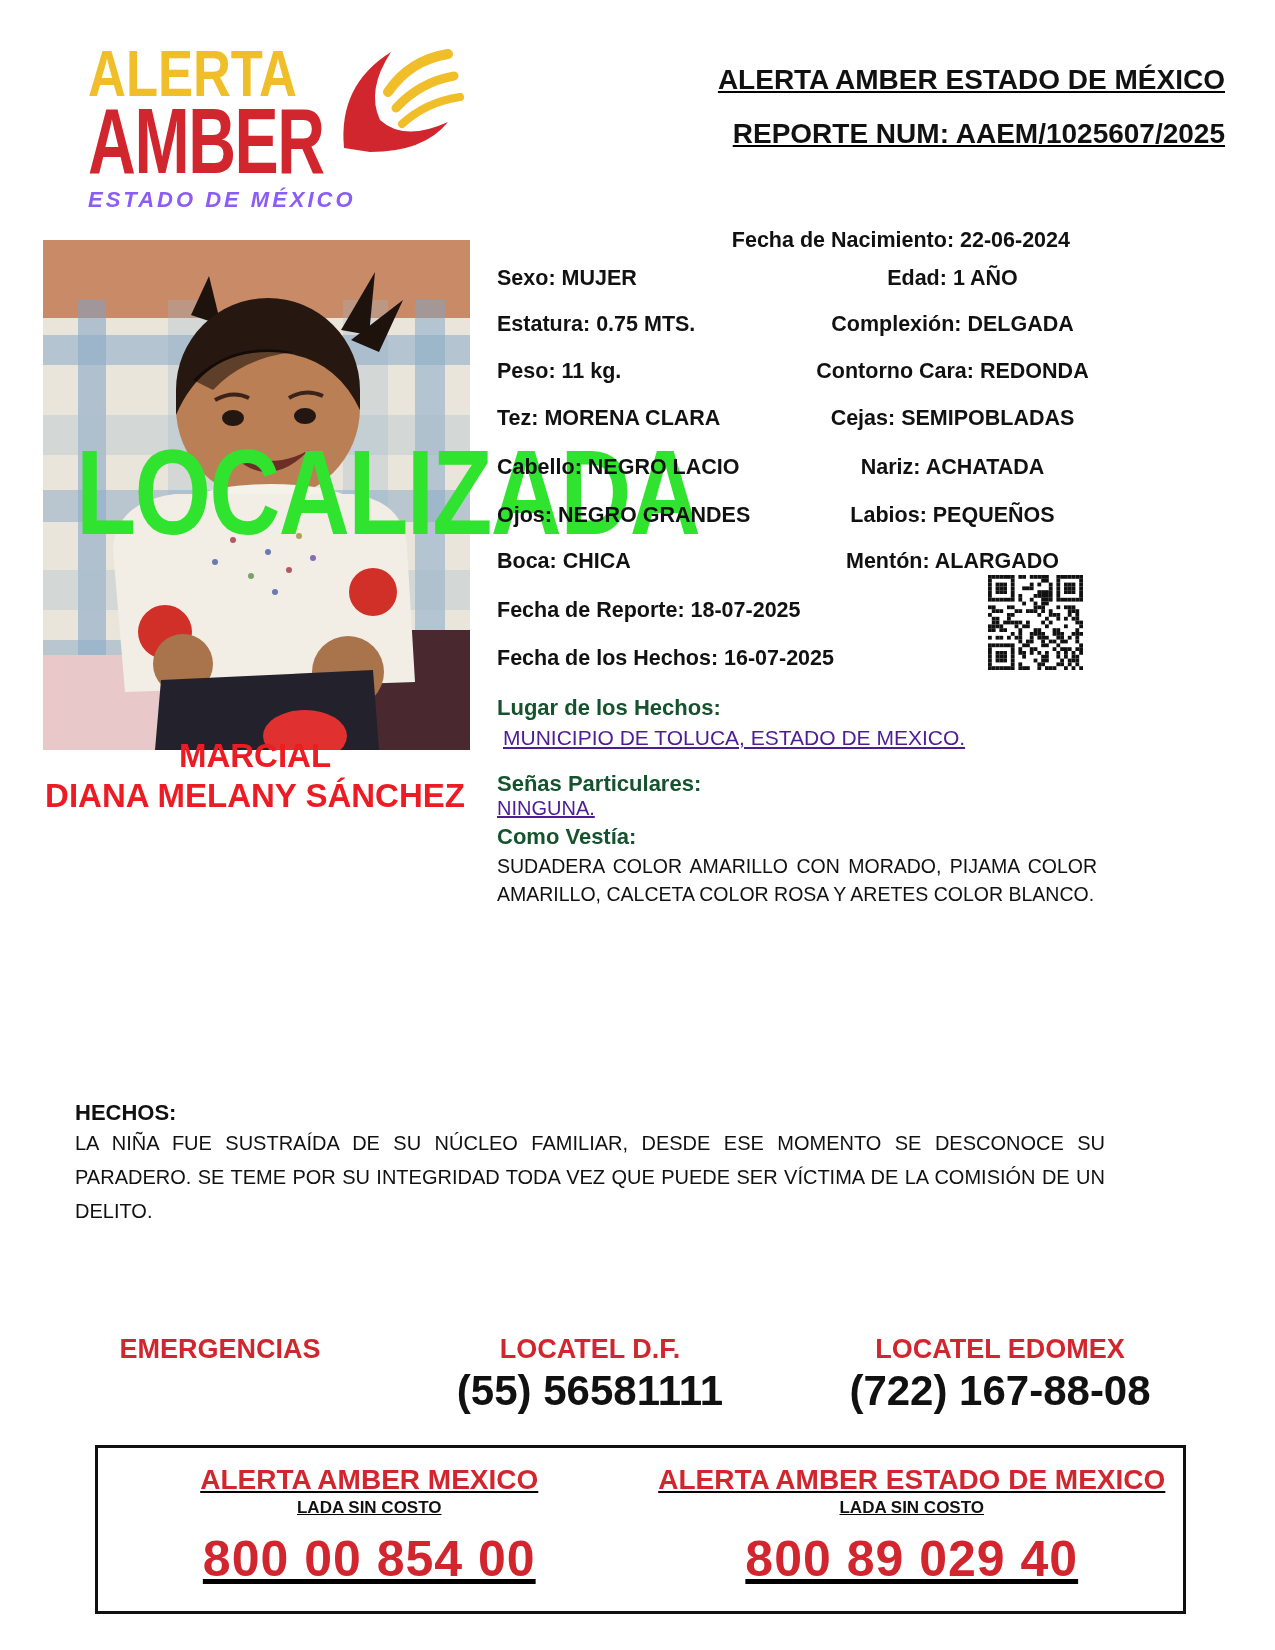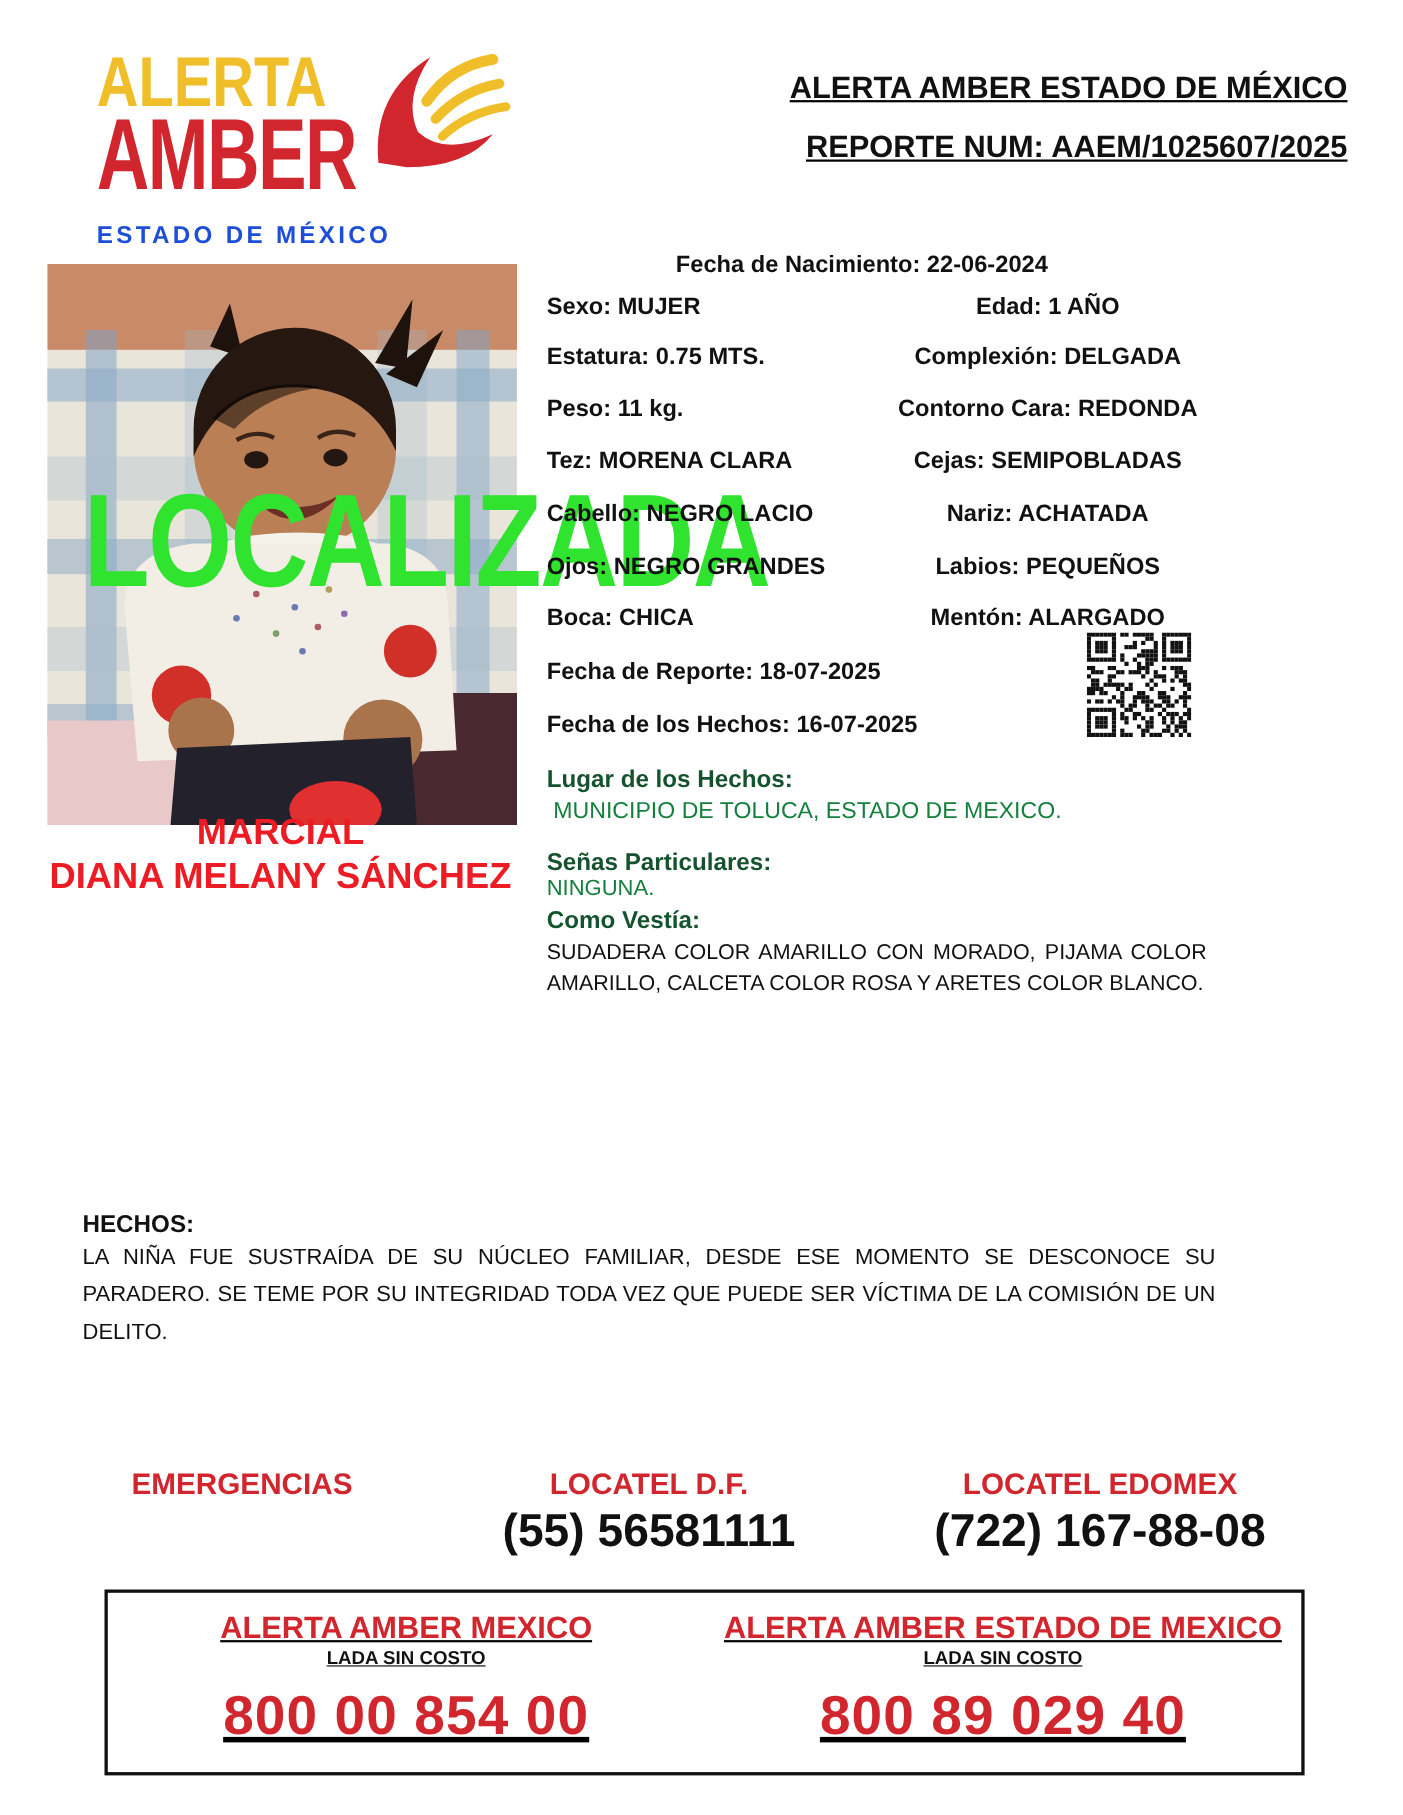--- a/index.html
+++ b/index.html
@@ -5,21 +5,21 @@
   html,body{margin:0;padding:0;background:#ffffff;}
   .page{position:relative;width:1275px;height:1650px;margin:0 auto;background:#ffffff;
         font-family:"Liberation Sans", sans-serif;overflow:hidden;}
   .abs{position:absolute;}
   
   .logo{left:88px;top:42px;width:310px;height:170px;z-index:3;}
   .logo-l1{font-weight:bold;font-size:64px;line-height:1;color:#EFBE29;
            transform:scaleX(0.82);transform-origin:left top;letter-spacing:0px;}
   .logo-l2{font-weight:bold;font-size:92px;line-height:0.9;color:#D2262E;margin-top:-6px;
            transform:scaleX(0.72);transform-origin:left top;letter-spacing:-2px;}
-  .logo-l3{font-weight:bold;font-size:22px;color:#1d4ed8;letter-spacing:3px;margin-top:18px;}
+  .logo-l3{font-weight:bold;font-size:22px;color:#8b5cf6;letter-spacing:3px;margin-top:4px;font-style:italic;}
   .swoosh{left:248px;top:-2px;}
   
   .hdr{left:625px;top:64px;width:600px;text-align:right;z-index:3;text-decoration:underline;}
   .hdr-title{font-weight:bold;font-size:28px;color:#111;}
   .hdr-report{font-weight:bold;font-size:28px;color:#111;margin-top:22px;}
   
   .photo{left:43px;top:240px;width:427px;height:510px;z-index:1;}
   
   .localizada{left:76px;top:432px;z-index:5;font-weight:bold;font-size:120px;line-height:1;
               color:#2FE32F;transform:scaleX(0.82);transform-origin:left top;
@@ -29,21 +29,21 @@
         color:#ED1C24;font-weight:bold;font-size:33px;line-height:40px;}
   
   .rcol{left:497px;top:0;width:645px;z-index:10;}
   .frow{position:absolute;left:0;width:645px;font-weight:bold;font-size:21.5px;color:#111;}
   .frow .lft{position:absolute;left:0;white-space:nowrap;}
   .frow .rgt{position:absolute;left:268px;width:375px;text-align:center;white-space:nowrap;}
   .birth{position:absolute;left:0;width:645px;text-align:right;padding-right:0;
          font-weight:bold;font-size:21.5px;color:#111;}
   .birth span{display:inline-block;margin-right:72px;}
   .sec-label{font-weight:bold;font-size:22px;color:#14532d;}
-  .sec-value{font-size:21px;color:#15803d;}
+  .sec-value{font-size:21px;color:#4c1d95;text-decoration:underline;}
   .clothing-val{font-size:19.5px;color:#111;width:600px;text-align:justify;line-height:28px;}
   .qr{left:988px;top:575px;width:95px;height:95px;z-index:11;}
   
   .hechos-label{left:75px;top:1100px;font-weight:bold;font-size:22px;color:#111;z-index:2;}
   .hechos-body{left:75px;top:1126px;width:1030px;font-size:20px;color:#111;
                text-align:justify;line-height:34px;z-index:2;}
   
   .contact{text-align:center;z-index:2;}
   .contact .clabel{color:#D2262E;font-weight:bold;font-size:27px;}
   .contact .cnumber{color:#111;font-weight:bold;font-size:42px;margin-top:2px;}
@@ -137,21 +137,21 @@
   </svg>
 
   <div class="abs localizada">LOCALIZADA</div>
 
   <div class="abs name">
     <div>MARCIAL</div>
     <div>DIANA MELANY SÁNCHEZ</div>
   </div>
 
   <div class="abs rcol">
-    <div class="birth" style="top:228px;text-align:center;">
+    <div class="birth" style="top:228px;">
       <span>Fecha de Nacimiento: 22-06-2024</span>
     </div>
 
     <div class="frow" style="top:266px;">
       <span class="lft">Sexo: MUJER</span>
       <span class="rgt">Edad: 1 AÑO</span>
     </div>
     <div class="frow" style="top:312px;">
       <span class="lft">Estatura: 0.75 MTS.</span>
       <span class="rgt">Complexión: DELGADA</span>

